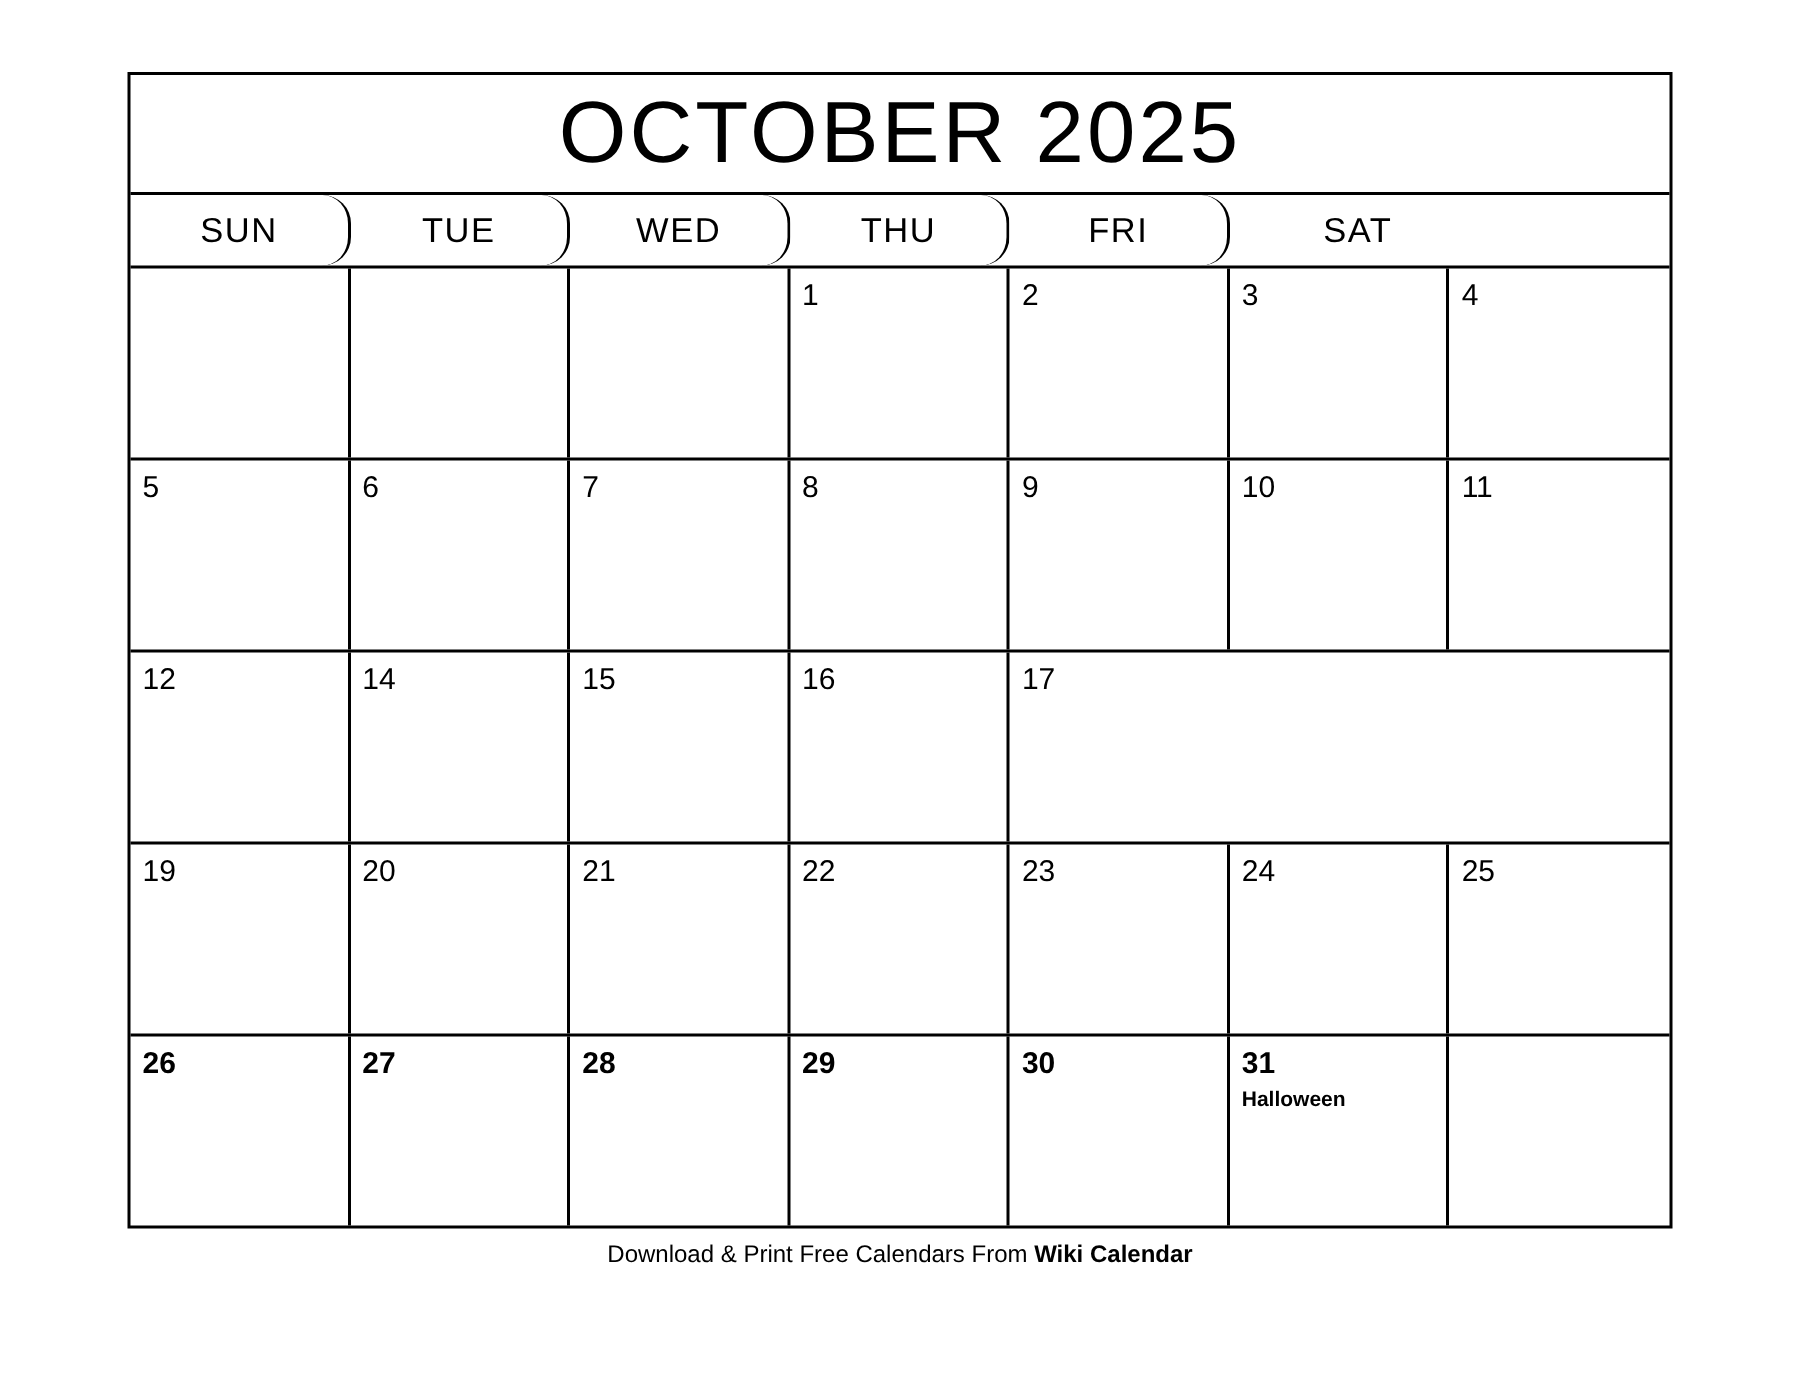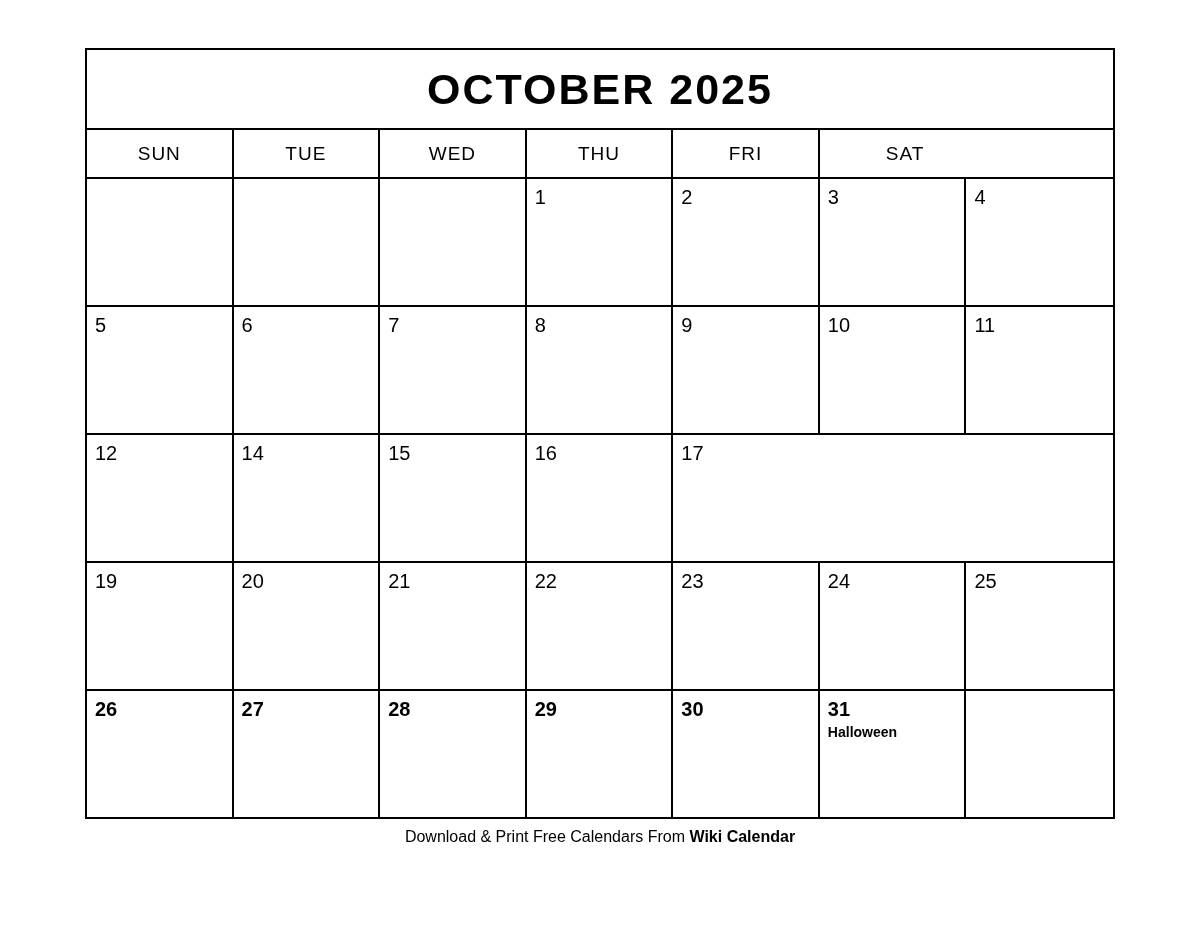--- a/index.html
+++ b/index.html
@@ -34,42 +34,43 @@
 
   .title-bar {
     height: 78px;
     border-bottom: 2px solid #000000;
     display: flex;
     align-items: center;
     justify-content: center;
   }
 
   .title-text {
-    font-size: 43px;
-    font-weight: bold;
+    font-size: 58px;
+    font-weight: normal;
     letter-spacing: 2px;
     line-height: 1;
     white-space: nowrap;
   }
 
   .weekday-row {
     display: grid;
     grid-template-columns: repeat(7, 1fr);
     border-bottom: 2px solid #000000;
   }
 
   .weekday-cell {
     height: 47px;
     display: flex;
     align-items: center;
     justify-content: center;
-    font-size: 19px;
+    font-size: 23px;
     letter-spacing: 1px;
     border-right: 2px solid #000000;
     box-sizing: border-box;
+    border-radius: 19px;
   }
   .weekday-cell:last-child {
     border-right: none;
     padding-left: 24px;
   }
 
   .weeks {
     display: block;
   }
 

